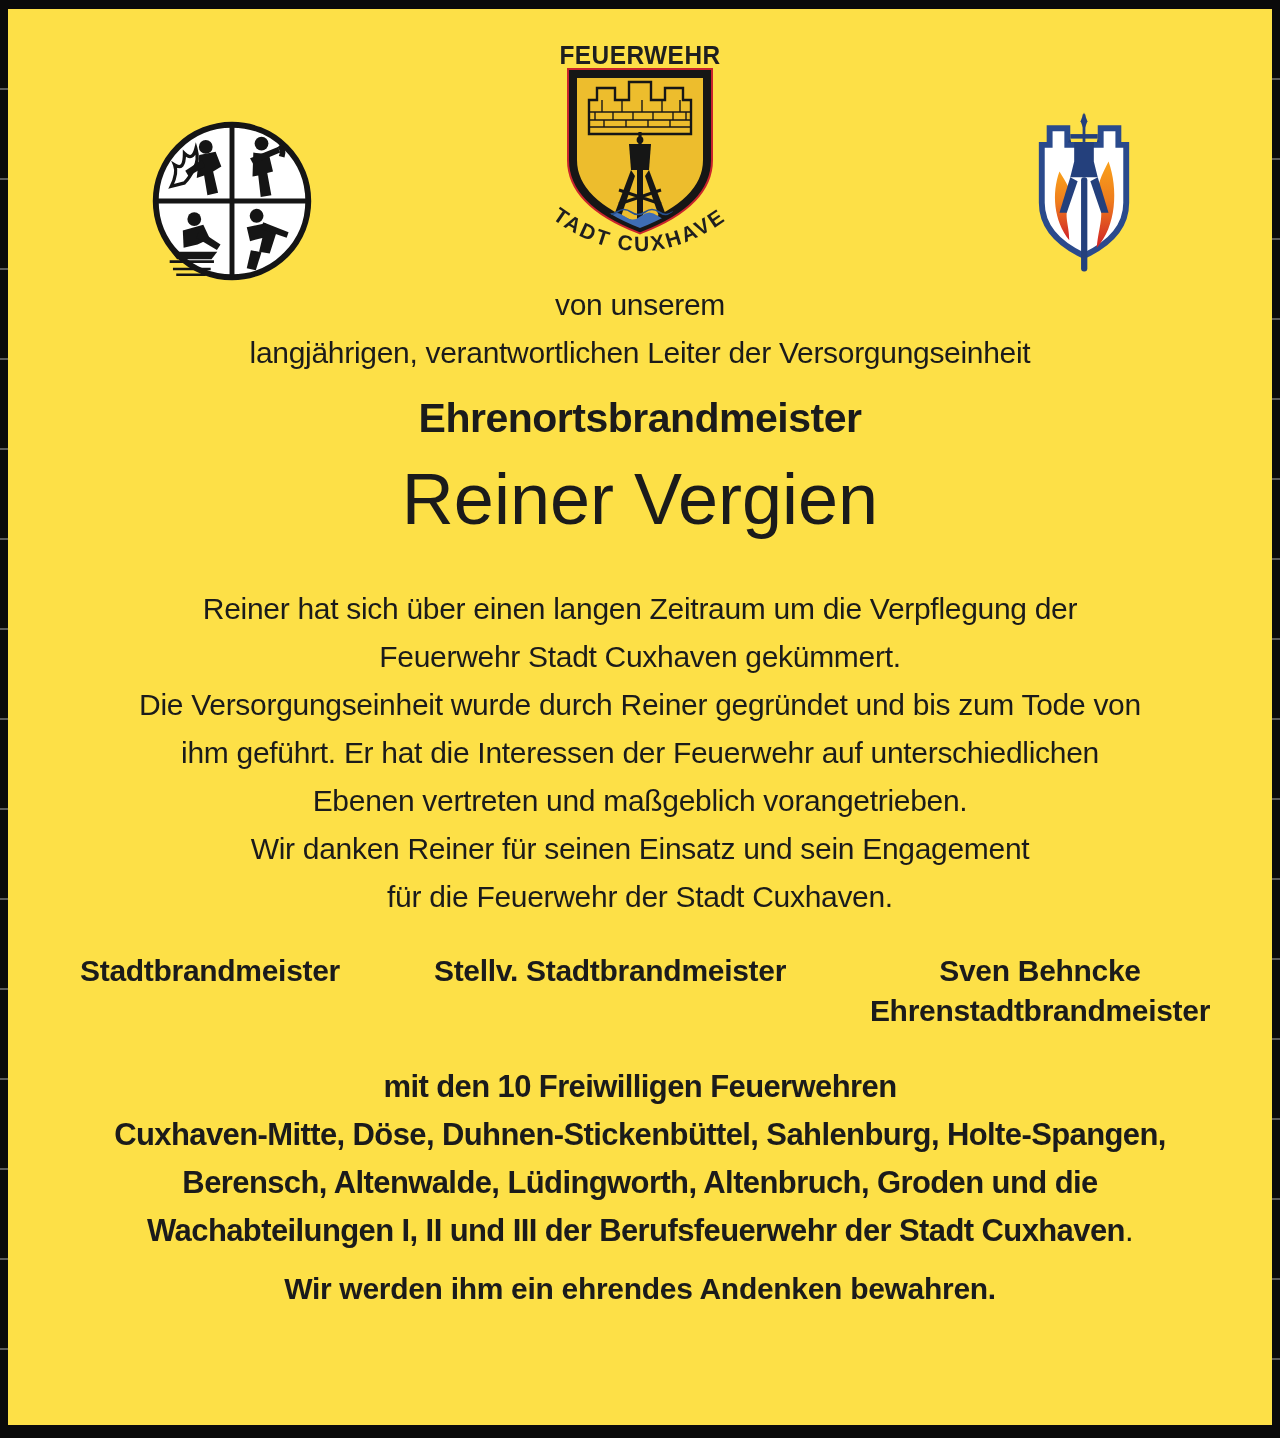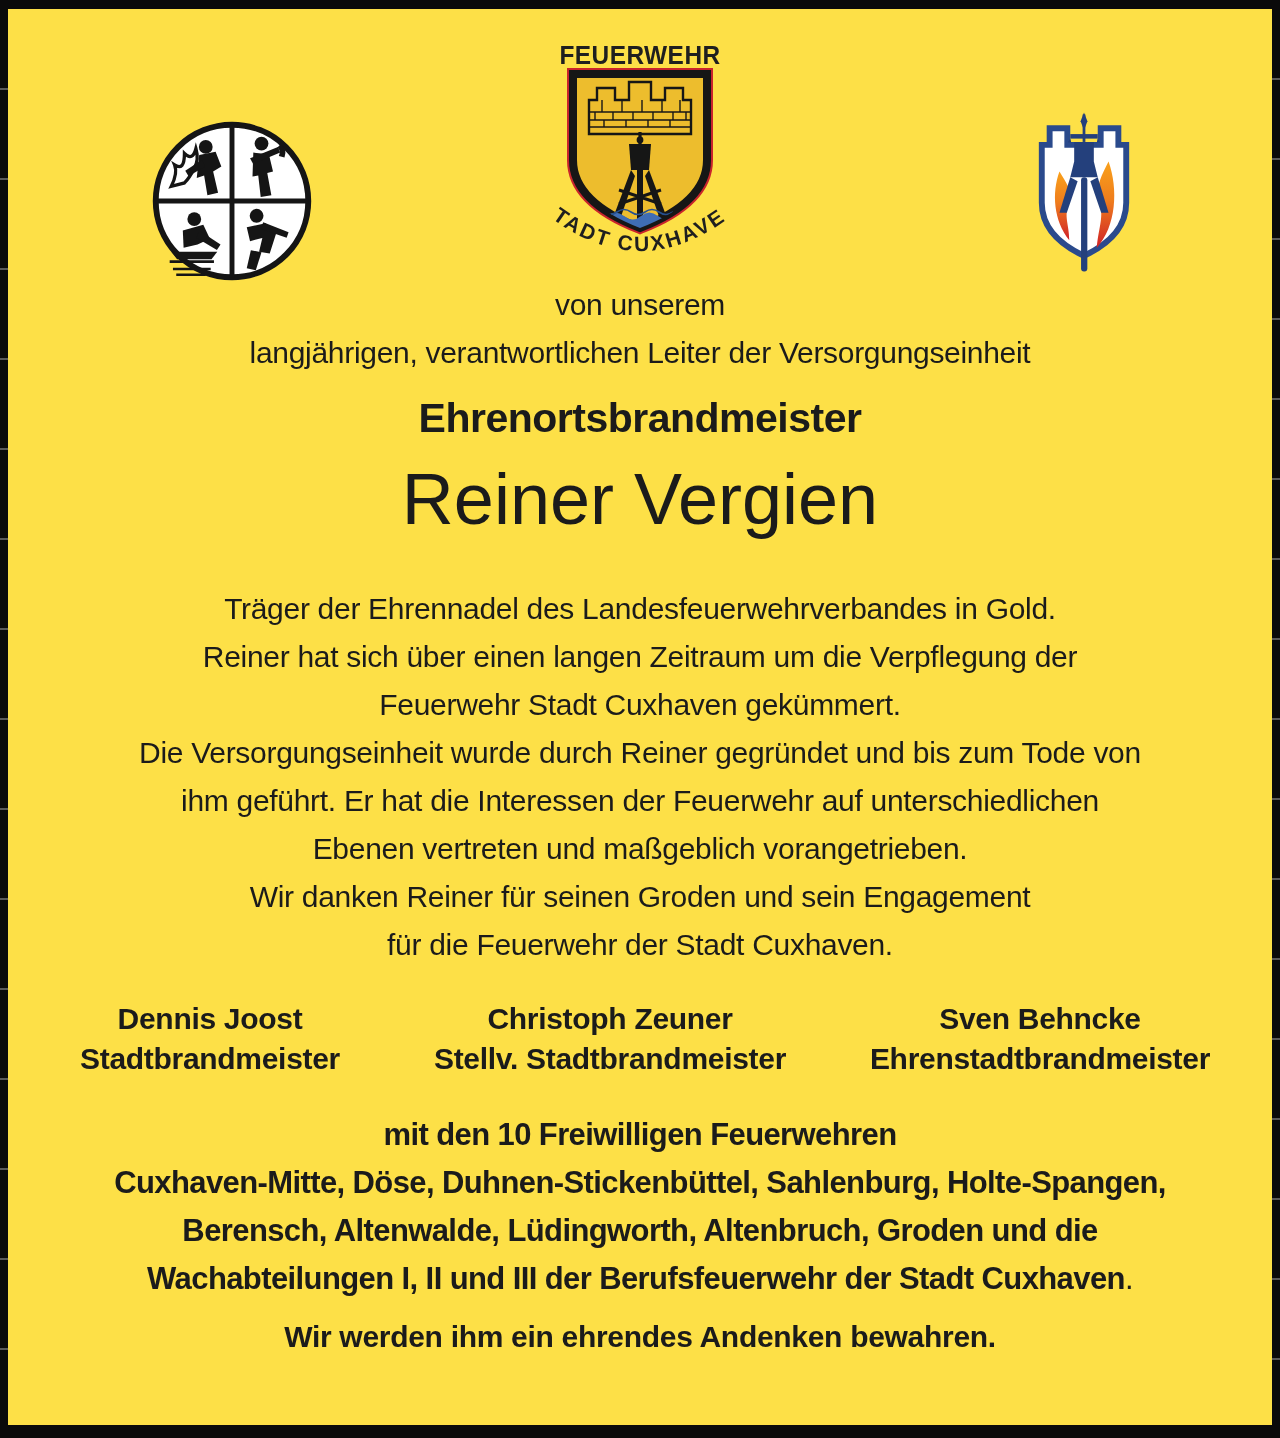--- a/index.html
+++ b/index.html
@@ -174,37 +174,34 @@
 
     <div class="intro">
       <div class="line">von unserem</div>
       <div class="line">langjährigen, verantwortlichen Leiter der Versorgungseinheit</div>
     </div>
 
     <div class="rank">Ehrenortsbrandmeister</div>
     <div class="name">Reiner Vergien</div>
 
     <div class="tribute">
-      <div class="line">Träger der Ehrennadel des Landesfeuerwehrverbandes in Gold.</div>
       <div class="line">Reiner hat sich über einen langen Zeitraum um die Verpflegung der</div>
       <div class="line">Feuerwehr Stadt Cuxhaven gekümmert.</div>
       <div class="line">Die Versorgungseinheit wurde durch Reiner gegründet und bis zum Tode von</div>
       <div class="line">ihm geführt. Er hat die Interessen der Feuerwehr auf unterschiedlichen</div>
       <div class="line">Ebenen vertreten und maßgeblich vorangetrieben.</div>
-      <div class="line">Wir danken Reiner für seinen Groden und sein Engagement</div>
+      <div class="line">Wir danken Reiner für seinen Einsatz und sein Engagement</div>
       <div class="line">für die Feuerwehr der Stadt Cuxhaven.</div>
     </div>
 
     <div class="signatories">
       <div class="signatory col-1">
-        <div class="sig-name">Dennis Joost</div>
         <div class="sig-title">Stadtbrandmeister</div>
       </div>
       <div class="signatory col-2">
-        <div class="sig-name">Christoph Zeuner</div>
         <div class="sig-title">Stellv. Stadtbrandmeister</div>
       </div>
       <div class="signatory col-3">
         <div class="sig-name">Sven Behncke</div>
         <div class="sig-title">Ehrenstadtbrandmeister</div>
       </div>
     </div>
 
     <div class="departments">
       <div class="line">mit den 10 Freiwilligen Feuerwehren</div>

